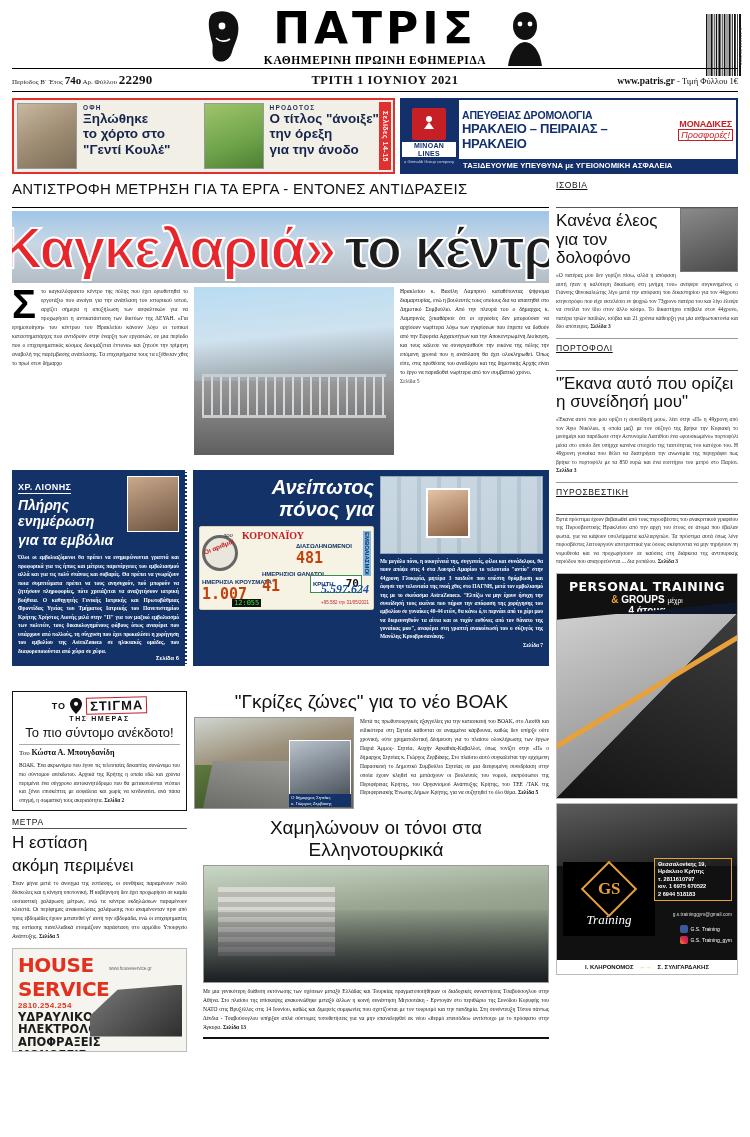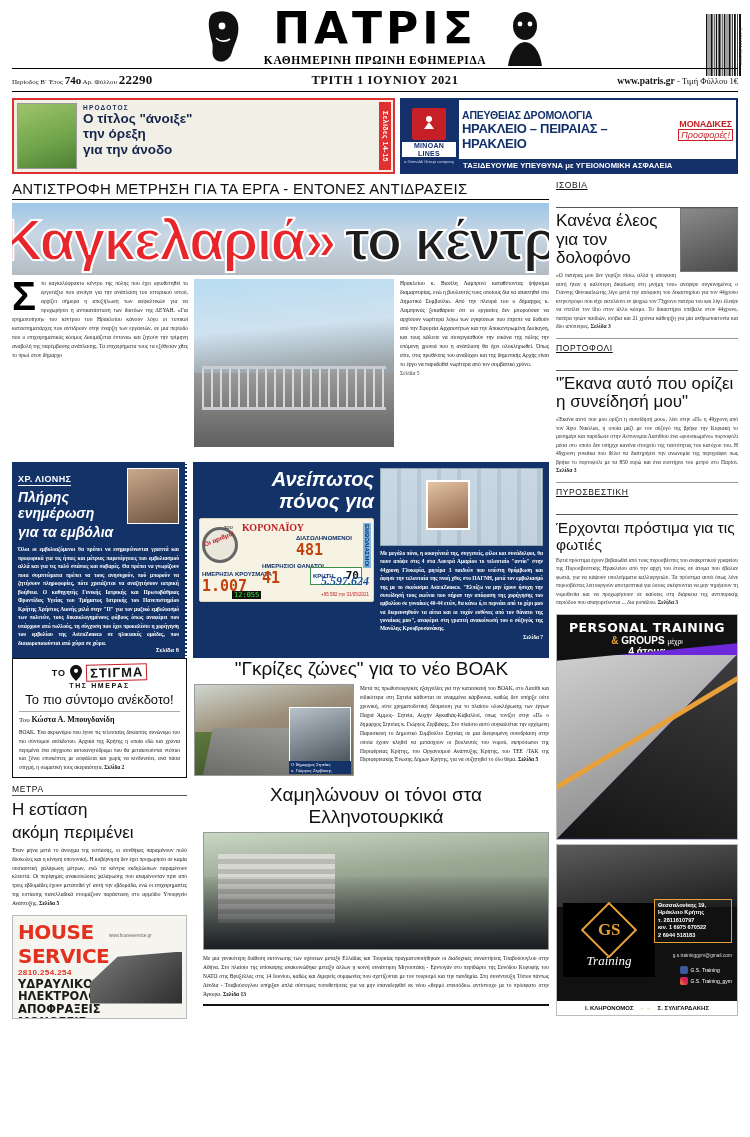--- a/index.html
+++ b/index.html
@@ -89,21 +89,21 @@
   .ml-bot { background:#13306b; color:#fff; font-size:7.6px; font-weight:bold;
      padding:2px 4px; letter-spacing:0.1px; }
 
   
   .main { display:flex; margin:6px 12px 0 12px; gap:7px; }
   .col-left { width:537px; }
   .col-right { width:182px; }
 
   
   .lead-kicker {
-    font-size:15px; letter-spacing:0.2px; color:#111; padding-bottom:2px;
+    font-size:15px; letter-spacing:0.2px; color:#111; padding-bottom:10px;
     border-bottom:1.5px solid #000; margin-bottom:3px;
   }
   .lead-headline { position:relative; height:72px; overflow:hidden; margin-bottom:4px;
      background:linear-gradient(180deg,#9fc6e8 0%,#c9d7e4 45%,#b3bcc4 100%); }
   .lead-headline .hl {
     position:absolute; inset:0; display:flex; align-items:center; justify-content:center;
     font-size:58px; font-weight:bold; letter-spacing:-2px; white-space:nowrap;
   }
   .hl .red { color:#e8252a; -webkit-text-stroke:2px #fff; }
   .hl .blk { color:#1c1c1c; -webkit-text-stroke:2px #fff; margin-left:10px; }
@@ -192,21 +192,21 @@
      border:1px solid #93a9b8; position:relative; overflow:hidden; }
   .glyk-photo .bldg { position:absolute; inset:0; background:
      repeating-linear-gradient(90deg,#cbd9e3 0 16px,#b7c7d4 16px 20px); opacity:.85; }
   .glyk-photo .face { position:absolute; left:28%; top:14%; width:44px; height:50px;
      background:linear-gradient(160deg,#e4c3a4,#8a5f43); border:2px solid #fff; }
   .glyk-body { font-family:"Liberation Serif", serif; font-size:5.4px; line-height:1.55;
      text-align:justify; font-weight:bold; margin-top:3px; }
   .glyk-body .pg { display:block; text-align:right; }
 
   
-  .band3 { display:flex; gap:7px; margin-top:0; }
+  .band3 { display:flex; gap:7px; margin-top:25px; }
   .stigma { width:175px; border:1.5px solid #111; padding:5px 6px; background:#fff; }
   .stigma-hdr { display:flex; align-items:center; justify-content:center; gap:4px; }
   .stigma-to { font-size:9px; font-weight:bold; letter-spacing:1px; }
   .pin { width:12px; height:16px; }
   .stigma-word { font-size:13px; font-weight:bold; letter-spacing:1px; color:#111;
      border:1.5px solid #c62026; padding:0 3px; transform:rotate(-1.5deg); }
   .stigma-sub { text-align:center; font-size:7px; font-weight:bold; letter-spacing:1.6px; margin-top:1px; }
   .stigma-title { text-align:center; font-size:13px; margin-top:3px; color:#111; }
   .stigma-line { border-top:1px solid #aaa; margin:4px 0 3px; }
   .stigma-by { font-size:7px; font-family:"Liberation Serif",serif; }
@@ -258,21 +258,21 @@
   .el-photo .steps { position:absolute; left:4%; top:18%; width:34%; height:60%;
      background:repeating-linear-gradient(180deg,#d8d8d2 0 5px,#b9b9b2 5px 10px); }
   .el-photo .men { position:absolute; left:0; right:0; bottom:0; height:62%;
      background:linear-gradient(180deg,rgba(20,22,30,.05),rgba(18,20,28,.92)); }
   .el-text { font-family:"Liberation Serif", serif; font-size:5.5px; line-height:1.62;
      text-align:justify; margin-top:4px; }
   .el-text .pg { font-weight:bold; }
   .bottom-rule { border-top:2px solid #111; margin:6px 0 0 0; }
 
   
-  .gym-ad { border:1px solid #bbb; background:#6d28d9; height:226px; position:relative; overflow:hidden; }
+  .gym-ad { border:1px solid #bbb; background:#0f172a; height:226px; position:relative; overflow:hidden; }
   .gym-banner { position:absolute; top:0; left:0; right:0; height:46px; background:#111;
      clip-path:polygon(0 0,100% 0,100% 62%,0 100%); color:#fff; text-align:center; padding-top:5px; }
   .gym-b1 { font-size:12.5px; font-weight:bold; letter-spacing:0.5px;
      font-family:"DejaVu Sans", sans-serif; }
   .gym-b2 { font-size:10px; font-weight:bold; }
   .gym-b2 .amp { color:#e8a13a; }
   .gym-b2 .small { font-size:6.5px; font-weight:normal; }
   .gym-b3 { font-size:10px; font-weight:bold; }
   .gym-photos { position:absolute; top:40px; left:0; right:0; bottom:0; }
   .gp1 { position:absolute; inset:0; background:linear-gradient(160deg,#cfcfcf,#7d7d7d);
@@ -363,20 +363,29 @@
         <b>www.patris.gr</b>
         <span> - </span><span>Τιμή Φύλλου 1€</span>
       </div>
     </div>
     <div class="rule-bot"></div>
   </div>
 
   <div class="promo-strip">
     <div class="sports-promo">
       <div class="sp-item">
+        <div class="sp-photo ofi"></div>
+        <div class="sp-text">
+          <div class="sp-kicker">ΟΦΗ</div>
+          <div class="sp-head">Ξηλώθηκε</div>
+          <div class="sp-head">το χόρτο στο</div>
+          <div class="sp-head">"Γεντί Κουλέ"</div>
+        </div>
+      </div>
+      <div class="sp-item">
         <div class="sp-photo irod"></div>
         <div class="sp-text">
           <div class="sp-kicker">ΗΡΟΔΟΤΟΣ</div>
           <div class="sp-head">Ο τίτλος "άνοιξε"</div>
           <div class="sp-head">την όρεξη</div>
           <div class="sp-head">για την άνοδο</div>
         </div>
       </div>
       <div class="sp-pages">Σελίδες 14-15</div>
     </div>
@@ -602,21 +611,20 @@
         <div class="rc-head">"Έκανα αυτό που ορίζει η συνείδησή μου"</div>
         <div class="rc-body">
           <span>«Έκανα αυτό που μου ορίζει η συνείδησή μου», λέει στην «Π» η 49χρονη από τον Άγιο Νικόλαο, η οποία μαζί με τον σύζυγό της βρήκε την Κυριακή το μεσημέρι και παρέδωσε στην Αστυνομία Λασιθίου ένα «φουσκωμένο» πορτοφόλι μέσα στο οποίο δεν υπήρχε κανένα στοιχείο της ταυτότητας του κατόχου του. Η 49χρονη γυναίκα που θέλει να διατηρήσει την ανωνυμία της περιγράφει πως βρήκε το πορτοφόλι με τα 850 ευρώ και ένα εισιτήριο του μετρό στο Παρίσι.</span>
           <b>Σελίδα 3</b>
         </div>
       </div>
       <div class="rc-divider"></div>
 
       <div class="rc-item">
         <span class="rc-kicker">ΠΥΡΟΣΒΕΣΤΙΚΗ</span>
-        <div class="rc-head sm">Έρχονται πρόστιμα για τις φωτιές</div>
         <div class="rc-body">
           <span>Εφτά πρόστιμα έχουν βεβαιωθεί από τους πυροσβέστες του ανακριτικού γραφείου της Πυροσβεστικής Ηρακλείου από την αρχή του έτους σε άτομα που έβαλαν φωτιά, για να κάψουν υπολείμματα καλλιεργειών. Τα πρόστιμα αυτά όπως λένε πυροσβέστες λειτουργούν αποτρεπτικά για όσους σκέφτονται να μην τηρήσουν τη νομοθεσία και να προχωρήσουν σε καύσεις στη διάρκεια της αντιπυρικής περιόδου που απαγορεύονται ... δια ροπάλου.</span>
           <b>Σελίδα 3</b>
         </div>
       </div>
 
       <div class="gym-ad">
         <div class="gym-photos">
           <div class="gp1"></div>
           <div class="gp2"></div>

